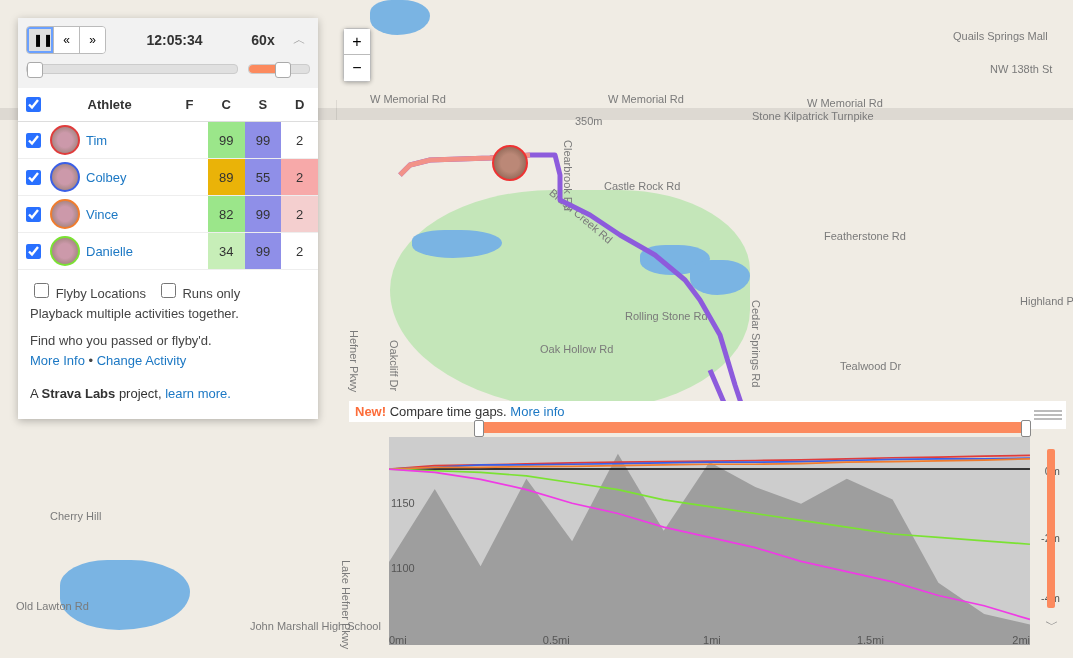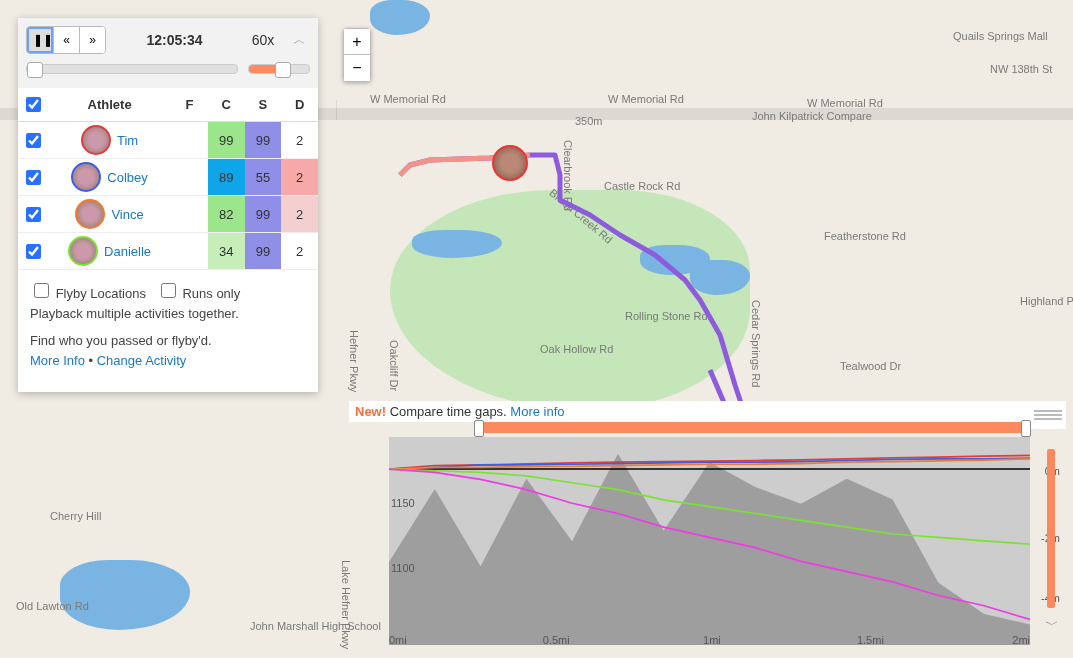--- a/index.html
+++ b/index.html
@@ -32,21 +32,21 @@
   .slider{flex:1;height:8px;background:#e0e0e0;border-radius:4px;border:1px solid #ccc;position:relative}
   .slider .thumb{position:absolute;top:-3px;width:14px;height:14px;background:#fff;border:1px solid #aaa;border-radius:3px}
   .slider.short{flex:0 0 60px}
   .slider.short .fill{position:absolute;top:0;bottom:0;left:0;right:30%;background:#fc8a5e;border-radius:4px}
   
   table{width:100%;border-collapse:collapse;font-size:13px}
   th{background:#fff;font-weight:600;border-bottom:1px solid #ddd;padding:6px 4px;text-align:center}
   th.left{text-align:center}
   td{padding:3px 2px;text-align:center;border-bottom:1px solid #eee}
   td.chk{width:24px}
-  td.name{text-align:center}
+  td.name{text-align:left}
   td.name .av{display:inline-block;width:26px;height:26px;border-radius:50%;vertical-align:middle;margin-right:6px;border:2px solid}
   td.name a{color:#1c78c4;text-decoration:none;vertical-align:middle}
   input[type=checkbox]{width:15px;height:15px;accent-color:#2970ff}
   .cell-c{width:30px}
   .info{padding:10px 12px;font-size:13px;color:#444;line-height:1.5}
   .info a{color:#1c78c4;text-decoration:none}
   .foot{padding:6px 12px;font-size:13px}
   .foot a{color:#1c78c4;text-decoration:none}
   
   .chartwrap{position:absolute;left:349px;right:7px;bottom:0;height:257px;z-index:35}
@@ -77,21 +77,21 @@
   <div class="water" style="left:640px;top:245px;width:70px;height:30px"></div>
   <div class="water" style="left:690px;top:260px;width:60px;height:35px"></div>
   <div class="water" style="left:370px;top:0;width:60px;height:35px"></div>
   <div class="road" style="left:0;top:108px;width:1073px;height:12px"></div>
   <div class="road" style="left:336px;top:100px;width:1px;height:20px"></div>
 
   <div class="label" style="left:300px;top:45px;writing-mode:vertical-rl">N Portland Ave</div>
   <div class="label" style="left:370px;top:93px">W Memorial Rd</div>
   <div class="label" style="left:608px;top:93px">W Memorial Rd</div>
   <div class="label" style="left:807px;top:97px">W Memorial Rd</div>
-  <div class="label" style="left:752px;top:110px">John Kilpatrick Compare</div>
+  <div class="label" style="left:752px;top:110px">Stone Kilpatrick Turnpike</div>
   <div class="label" style="left:990px;top:63px">NW 138th St</div>
   <div class="label" style="left:953px;top:30px">Quails Springs Mall</div>
   <div class="label" style="left:604px;top:180px">Castle Rock Rd</div>
   <div class="label" style="left:542px;top:210px;transform:rotate(40deg)">Brush Creek Rd</div>
   <div class="label" style="left:824px;top:230px">Featherstone Rd</div>
   <div class="label" style="left:625px;top:310px">Rolling Stone Rd</div>
   <div class="label" style="left:540px;top:343px">Oak Hollow Rd</div>
   <div class="label" style="left:388px;top:340px;writing-mode:vertical-rl">Oakcliff Dr</div>
   <div class="label" style="left:348px;top:330px;writing-mode:vertical-rl">Hefner Pkwy</div>
   <div class="label" style="left:1020px;top:295px">Highland Par</div>
@@ -119,21 +119,21 @@
 
 <div class="panel">
   <div class="controls">
     <div class="btnrow">
       <span class="grp">
         <button class="active">❚❚</button>
         <button>«</button>
         <button>»</button>
       </span>
       <span class="t">12:05:34</span>
-      <span class="t" style="flex:0 0 40px;font-weight:400">60x</span>
+      <span class="t" style="flex:0 0 40px;font-weight:700">60x</span>
       <span class="chev">︿</span>
     </div>
     <div class="sliders">
       <div class="slider">
           <div class="thumb" style="left:0"></div>
         </div>
       <div class="slider short">
           <div class="fill"></div>
           <div class="thumb" style="right:18px"></div>
         </div>
@@ -157,21 +157,21 @@
           <td class="name"><span class="av" style="border-color:#e03c3c;background:radial-gradient(circle,#c9a 40%,#876 100%)"></span><a href="#">Tim</a></td>
           <td class="cell-c"></td>
           <td class="cell-c" style="background:#9be68a">99</td>
           <td class="cell-c" style="background:#8f8fe8">99</td>
           <td class="cell-c" style="background:">2</td>
         </tr>
         <tr>
           <td class="chk"><input type="checkbox" checked="" style=""></td>
           <td class="name"><span class="av" style="border-color:#3b5fe6;background:radial-gradient(circle,#c9a 40%,#876 100%)"></span><a href="#">Colbey</a></td>
           <td class="cell-c"></td>
-          <td class="cell-c" style="background:#0ea5e9">89</td>
+          <td class="cell-c" style="background:#eab308">89</td>
           <td class="cell-c" style="background:#8f8fe8">55</td>
           <td class="cell-c" style="background:#f7a9a9">2</td>
         </tr>
         <tr>
           <td class="chk"><input type="checkbox" checked="" style=""></td>
           <td class="name"><span class="av" style="border-color:#f07c2e;background:radial-gradient(circle,#c9a 40%,#876 100%)"></span><a href="#">Vince</a></td>
           <td class="cell-c"></td>
           <td class="cell-c" style="background:#9be68a">82</td>
           <td class="cell-c" style="background:#8f8fe8">99</td>
           <td class="cell-c" style="background:#f4cfcf">2</td>
@@ -191,20 +191,23 @@
     <label><input type="checkbox" style="accent-color: rgb(170, 170, 170);"> <span>Flyby Locations</span></label>
     &nbsp;
     <label><input type="checkbox" style="accent-color: rgb(170, 170, 170);"> <span>Runs only</span></label>
     <div>Playback multiple activities together.</div>
     <div style="margin-top:8px">Find who you passed or flyby'd.</div>
     <div>
       <a href="#">More Info</a><span> • </span><a href="#">Change Activity</a>
     </div>
   </div>
 
+  <div class="foot">
+    <span>A </span><b>Strava Labs</b><span> project, </span><a href="#">learn more.</a>
+  </div>
 </div>
 
 <div class="chartwrap">
   <div class="menuic">
       <span></span>
       <span></span>
       <span></span>
     </div>
   <div class="hdr">
     <span class="new">New!</span><span> Compare time gaps. </span><a href="#">More info</a>

